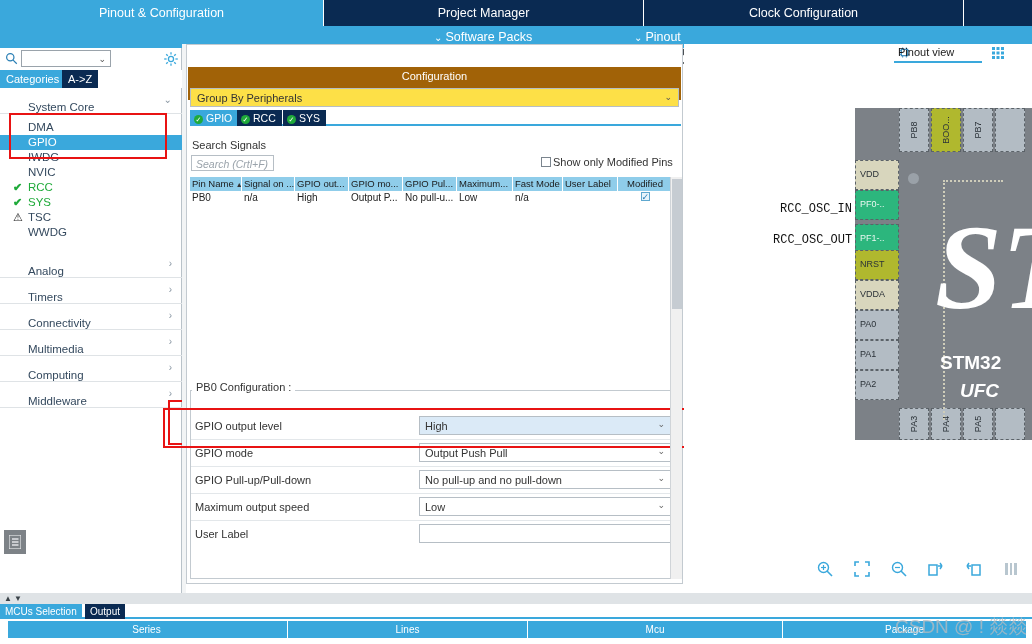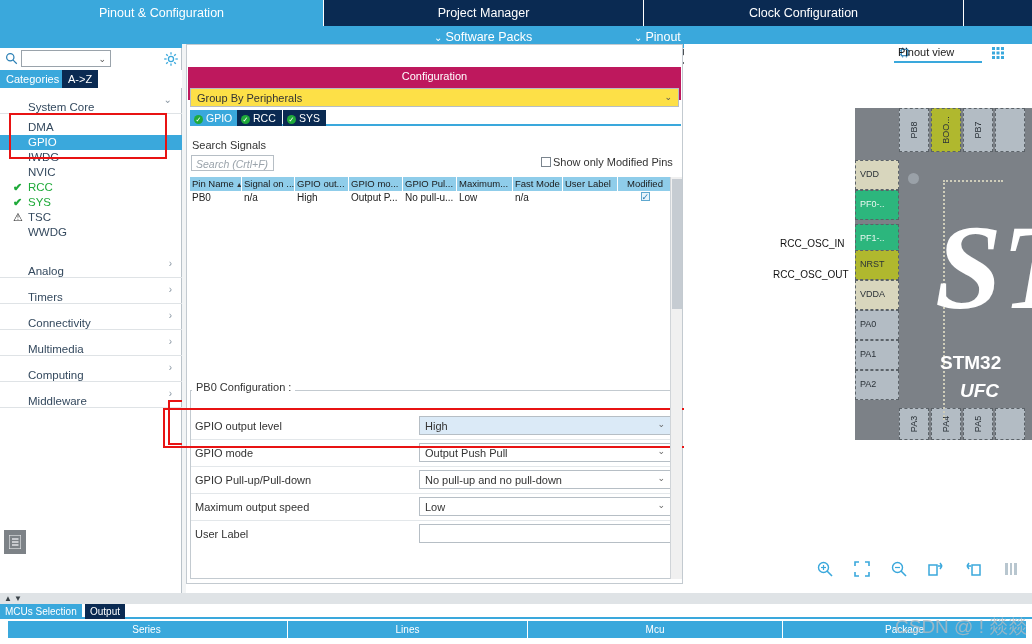--- a/index.html
+++ b/index.html
@@ -60,21 +60,21 @@
   .sb-icon-btn { position:absolute; left:4px; top:482px; width:22px; height:24px; background:#7d8287; }
   .sb-icon-btn .bars { position:absolute; left:5px; top:5px; width:12px; height:14px; }
 
   
   .redbox { position:absolute; border:2px solid #e81313; pointer-events:none; }
 
   
   .center { position:absolute; left:186px; top:44px; width:497px; height:540px; background:#fff; border:1px solid #c3cad0; }
   .mode-title { position:absolute; left:186px; top:44px; width:497px; height:22px; line-height:22px;
                 text-align:center; font-size:11px; color:#333; background:#fff; }
-  .cfg-head { position:absolute; left:188px; top:67px; width:493px; height:33px; background:#be185d;
+  .cfg-head { position:absolute; left:188px; top:67px; width:493px; height:33px; background:#a16207;
               color:#fff; font-size:11px; text-align:center; line-height:18px; }
   .groupby { position:absolute; left:190px; top:88px; width:489px; height:19px; border:1px solid #b6bec5; background:#fde047; }
   .groupby .v { position:absolute; left:6px; top:3px; font-size:11px; color:#333; }
   .groupby .cv { position:absolute; right:6px; top:3px; font-size:9px; color:#555; }
 
   .periph-tabs { position:absolute; left:190px; top:110px; width:491px; height:16px; border-bottom:2px solid #3aa8dc; }
   .ptab { position:absolute; top:0; height:16px; line-height:16px; font-size:10.5px; color:#fff; padding:0 6px 0 4px; }
   .ptab.active { background:#3aa8dc; }
   .ptab.idle { background:#0a2a52; }
   .ptab .dot { display:inline-block; width:9px; height:9px; border-radius:50%; background:#1faa3a;
@@ -129,21 +129,21 @@
   .pin-h.osc { background:#2cb67d; }
   .pin-h.osc span { color:#eaf7f1; }
   .pin-h.nrst { background:#b0b82e; }
   .pin-h.vdda { background:#d8d6bd; }
   .pin-h.pa { background:#b3bcc4; }
 
   .pin-bot { position:absolute; top:300px; height:32px; border:1px dashed #5b6268; background:#b3bcc4; }
   .pin-bot span { position:absolute; left:50%; top:50%; transform:translate(-50%,-50%) rotate(-90deg);
                   font-size:9px; color:#2b3238; white-space:nowrap; }
 
-  .sig-lbl { position:absolute; font-size:10px; color:#111; font-family:Liberation Sans, sans-serif;margin-top:36px; }
+  .sig-lbl { position:absolute; font-size:12px; color:#111; font-family:Liberation Mono, monospace; }
   .chip-dot { position:absolute; left:908px; top:173px; width:11px; height:11px; border-radius:50%; background:#9aa1a8; }
   .st-logo { position:absolute; left:935px; top:218px; font-size:120px; color:#fff; font-family:"Liberation Serif", serif;
              font-style:italic; font-weight:bold; line-height:100px; }
   .chip-name { position:absolute; left:940px; top:352px; font-size:19px; color:#fff; font-weight:bold; }
   .chip-pkg { position:absolute; left:960px; top:380px; font-size:19px; color:#fff; font-weight:bold; font-style:italic; }
   .dotted-trace { position:absolute; border-left:2px dotted #cfcdba; border-top:2px dotted #cfcdba; }
 
   .zoombar { position:absolute; left:812px; top:560px; width:210px; height:20px; }
   .zoombar .zi { position:absolute; top:0; width:18px; height:18px; }
 

